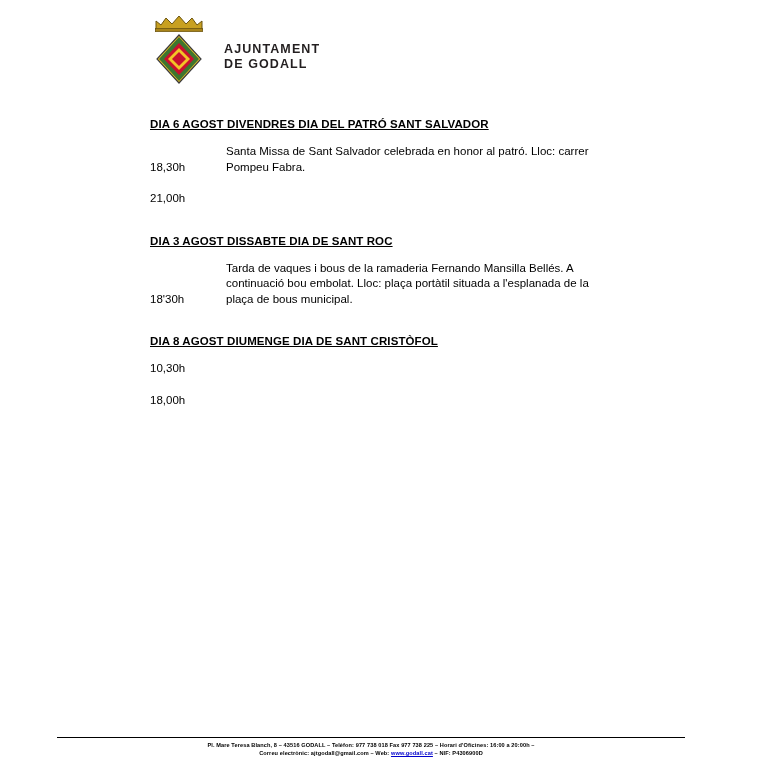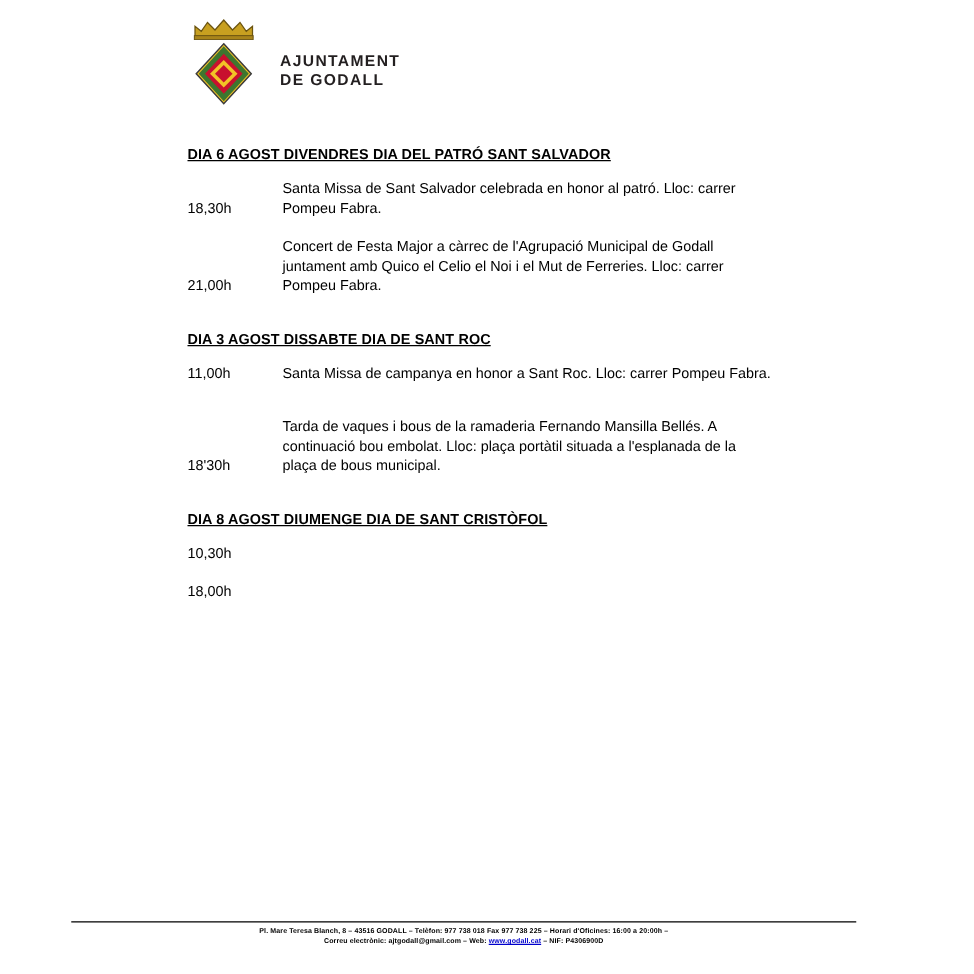--- a/index.html
+++ b/index.html
@@ -159,31 +159,26 @@
     <div class="day-block">
       <div class="day-title">DIA 6 AGOST DIVENDRES DIA DEL PATRÓ SANT SALVADOR</div>
 
       <div class="event">
         <div class="event-time">18,30h</div>
         <div class="event-desc">Santa Missa de Sant Salvador celebrada en honor al patró. Lloc: carrer Pompeu Fabra.</div>
       </div>
 
       <div class="event gap-extra">
         <div class="event-time">21,00h</div>
-        <div class="event-desc">Concert de Festa Major a càrrec de l'Agrupació Municipal de Godall juntament amb Quico el Celio el Noi i el Mut de Ferreries. Lloc: carrer Pompeu Fabra.</div>
       </div>
     </div>
 
     <div class="day-block">
       <div class="day-title">DIA 3 AGOST DISSABTE DIA DE SANT ROC</div>
 
-      <div class="event gap-extra">
-        <div class="event-time">11,00h</div>
-        <div class="event-desc">Santa Missa de campanya en honor a Sant Roc. Lloc: carrer Pompeu Fabra.</div>
-      </div>
 
       <div class="event gap-extra">
         <div class="event-time">18'30h</div>
         <div class="event-desc">Tarda de vaques i bous de la ramaderia Fernando Mansilla Bellés. A continuació bou embolat. Lloc: plaça portàtil situada a l'esplanada de la plaça de bous municipal.</div>
       </div>
     </div>
 
     <div class="day-block">
       <div class="day-title">DIA 8 AGOST DIUMENGE DIA DE SANT CRISTÒFOL</div>
 

